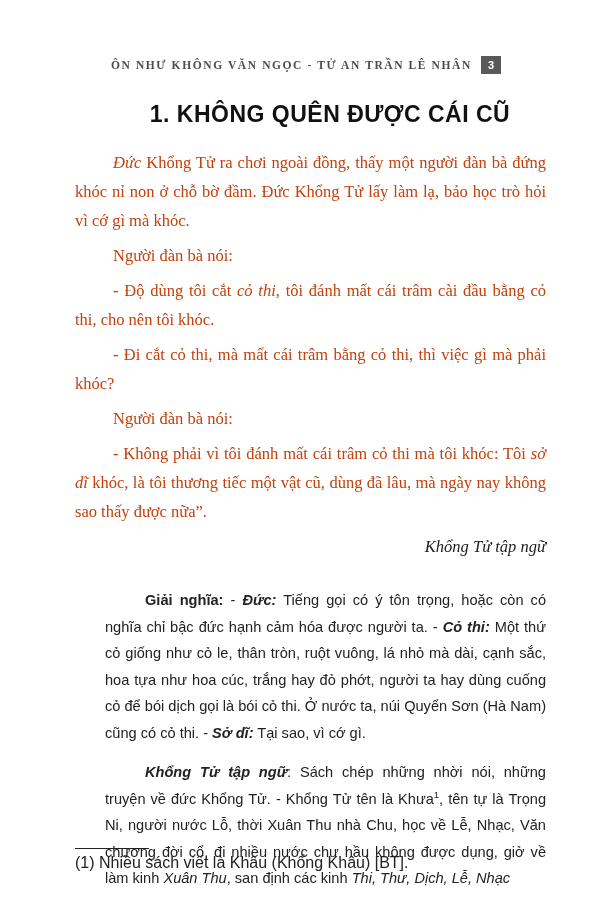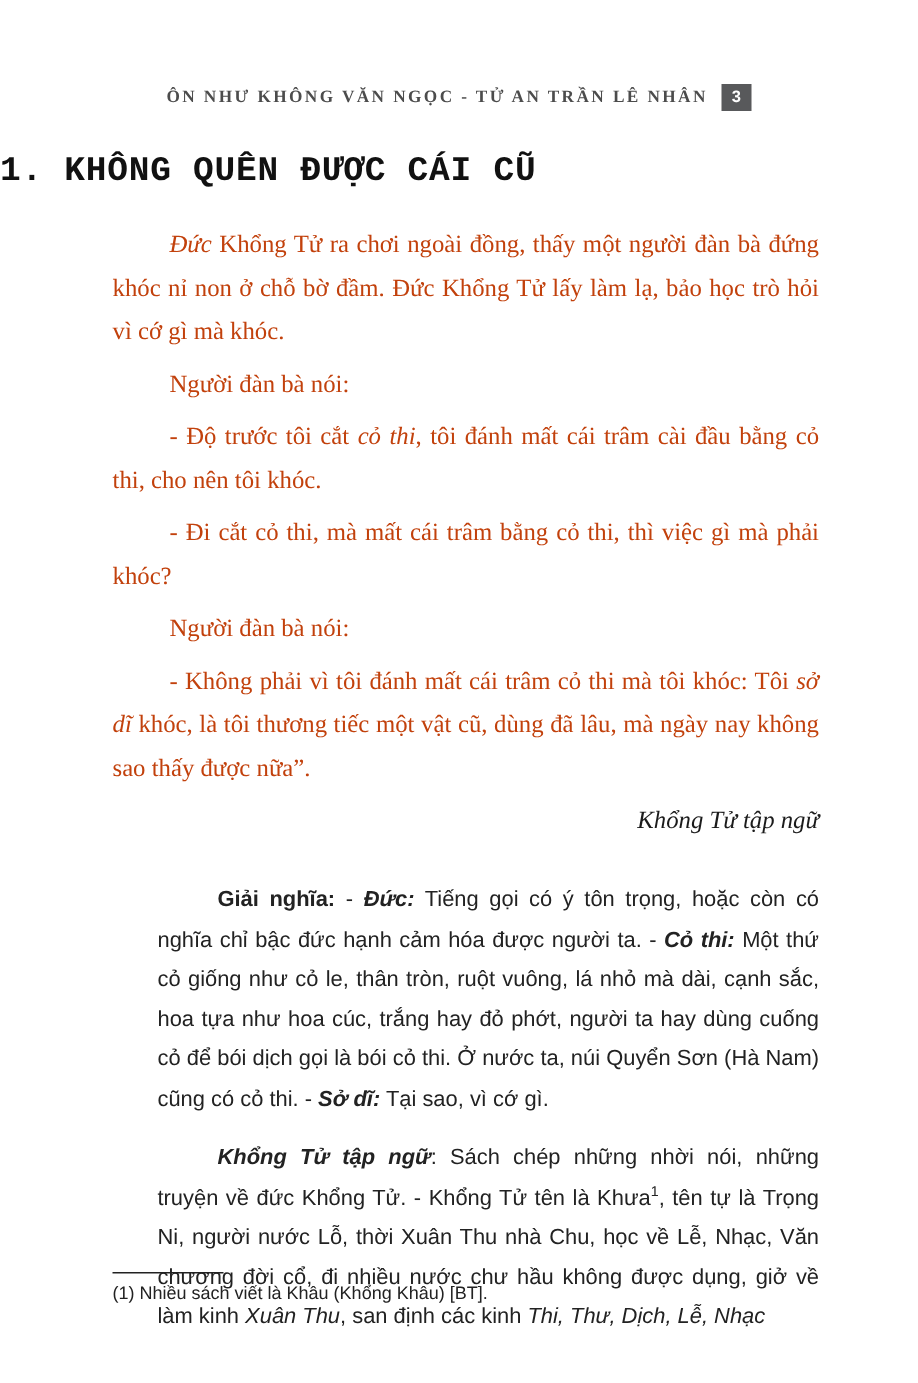--- a/index.html
+++ b/index.html
@@ -37,26 +37,27 @@
     font-family: "Liberation Sans", sans-serif;
     font-size: 11px;
     font-weight: bold;
     line-height: 1;
     padding: 3.5px 7px;
   }
   .title {
     position: absolute;
     top: 101px; left: 0; right: 0;
     margin: 0;
-    text-align: left;
-    font-family: Liberation Mono, monospace;
+    text-align: center;
+    font-family: Liberation Sans, sans-serif;
     font-size: 23px;
     font-weight: bold;
     letter-spacing: 0.5px;
     color: #111111;
+    padding-left: 48px;
   }
   .content {
     position: absolute;
     top: 148px;
     left: 75px;
     width: 471px;
   }
   .content p { margin: 0; }
   p.blk-body {
     font-size: 16.5px;
@@ -95,41 +96,41 @@
     width: 471px;
   }
   .footnote-rule {
     width: 74px;
     height: 0;
     border-top: 1.5px solid #222222;
     margin-bottom: 6px;
   }
   .footnote-text {
     font-family: "Liberation Sans", sans-serif;
-    font-size: 12px;
+    font-size: 16px;
     line-height: 15px;
     color: #222222;
   }
 </style>
 </head>
 <body>
 
 <div class="page">
 
   <header class="header">
     <span class="running-title">ÔN NHƯ KHÔNG VĂN NGỌC - TỬ AN TRẦN LÊ NHÂN</span>
     <span class="page-badge">3</span>
   </header>
 
   <h1 class="title">1. KHÔNG QUÊN ĐƯỢC CÁI CŨ</h1>
 
   <main class="content">
       <p class="blk-body"><span style="font-style: italic;">Đức</span><span> Khổng Tử ra chơi ngoài đồng, thấy một người đàn bà đứng khóc nỉ non ở chỗ bờ đầm. Đức Khổng Tử lấy làm lạ, bảo học trò hỏi vì cớ gì mà khóc.</span></p>
       <p class="blk-body"><span>Người đàn bà nói:</span></p>
-      <p class="blk-body"><span>- Độ trước tôi cắt </span><span style="font-style: italic;">cỏ thi</span><span>, tôi đánh mất cái trâm cài đầu bằng cỏ thi, cho nên tôi khóc.</span></p>
+      <p class="blk-body"><span>- Độ dùng tôi cắt </span><span style="font-style: italic;">cỏ thi</span><span>, tôi đánh mất cái trâm cài đầu bằng cỏ thi, cho nên tôi khóc.</span></p>
       <p class="blk-body"><span>- Đi cắt cỏ thi, mà mất cái trâm bằng cỏ thi, thì việc gì mà phải khóc?</span></p>
       <p class="blk-body"><span>Người đàn bà nói:</span></p>
       <p class="blk-body"><span>- Không phải vì tôi đánh mất cái trâm cỏ thi mà tôi khóc: Tôi </span><span style="font-style: italic;">sở dĩ</span><span> khóc, là tôi thương tiếc một vật cũ, dùng đã lâu, mà ngày nay không sao thấy được nữa”.</span></p>
       <p class="blk-attribution"><span style="font-style: italic;">Khổng Tử tập ngữ</span></p>
       <p class="blk-gloss"><span style="font-weight: bold;">Giải nghĩa:</span><span> - </span><span style="font-style: italic; font-weight: bold;">Đức:</span><span> Tiếng gọi có ý tôn trọng, hoặc còn có nghĩa chỉ bậc đức hạnh cảm hóa được người ta. - </span><span style="font-style: italic; font-weight: bold;">Cỏ thi:</span><span> Một thứ cỏ giống như cỏ le, thân tròn, ruột vuông, lá nhỏ mà dài, cạnh sắc, hoa tựa như hoa cúc, trắng hay đỏ phớt, người ta hay dùng cuống cỏ để bói dịch gọi là bói cỏ thi. Ở nước ta, núi Quyển Sơn (Hà Nam) cũng có cỏ thi. - </span><span style="font-style: italic; font-weight: bold;">Sở dĩ:</span><span> Tại sao, vì cớ gì.</span></p>
       <p class="blk-gloss"><span style="font-style: italic; font-weight: bold;">Khổng Tử tập ngữ</span><span>: Sách chép những nhời nói, những truyện về đức Khổng Tử. - Khổng Tử tên là Khưa</span><sup>1</sup><span>, tên tự là Trọng Ni, người nước Lỗ, thời Xuân Thu nhà Chu, học về Lễ, Nhạc, Văn chương đời cổ, đi nhiều nước chư hầu không được dụng, giở về làm kinh </span><span style="font-style: italic;">Xuân Thu</span><span>, san định các kinh </span><span style="font-style: italic;">Thi, Thư, Dịch, Lễ, Nhạc</span></p>
     </main>
 
   <footer class="footnote">
     <div class="footnote-rule"></div>

